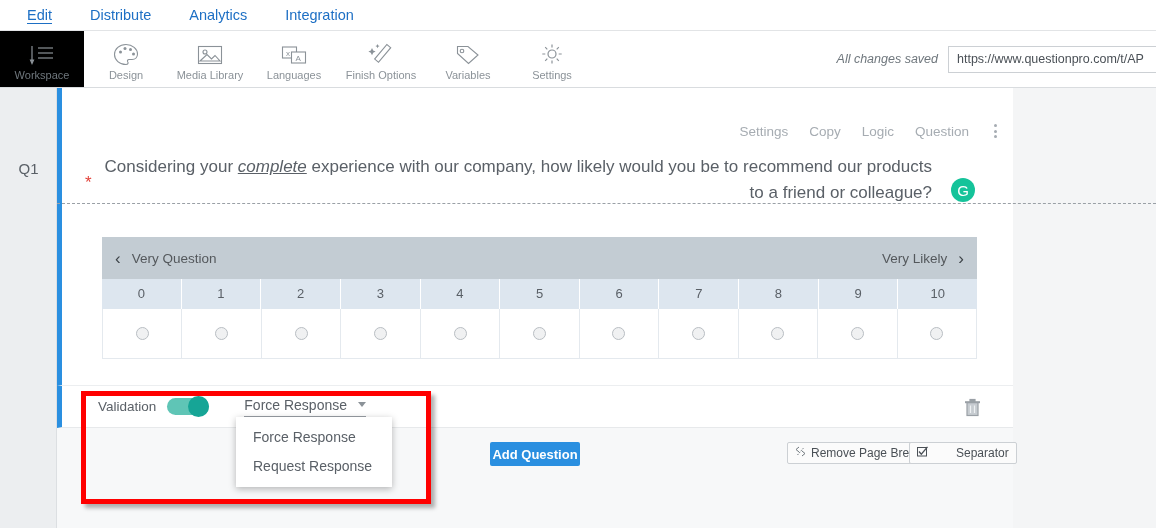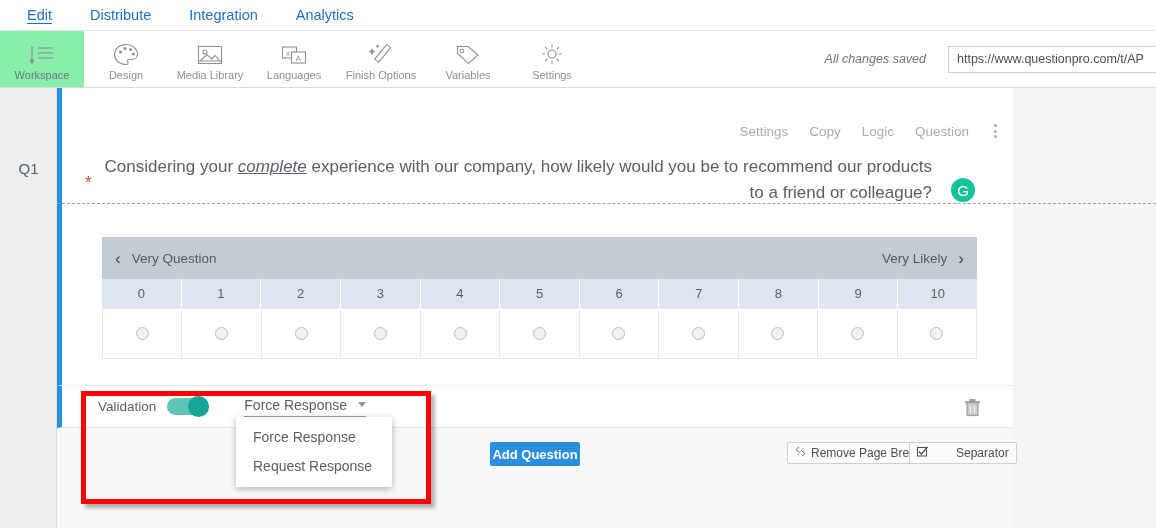--- a/index.html
+++ b/index.html
@@ -29,27 +29,27 @@
     background: #ffffff; border-bottom: 1px solid #d9dcdf;
     display: flex; align-items: stretch; z-index: 30;
   }
   .tb-item {
     width: 84px; display: flex; flex-direction: column;
     align-items: center; justify-content: center; gap: 3px;
     cursor: pointer; color: #8b9298; font-size: 11px; text-align: center;
     padding-top: 2px;
   }
   .tb-item.wide { width: 90px; }
-  .tb-item.active { background: #86efac; color: #6f777d; }
+  .tb-item.active { background: #000000; color: #6f777d; }
   .tb-ico { height: 26px; display: flex; align-items: flex-end; }
   .tb-ico svg { display: block; }
   .tb-label { line-height: 12px; }
 
   .saved-note {
-    margin-left: auto; display: flex; align-items: center; gap: 22px;
+    margin-left: auto; display: flex; align-items: center; gap: 10px;
     padding-right: 0px;
   }
   .saved-text { font-style: italic; font-size: 12.5px; color: #6f777d; white-space: nowrap; }
   .url-box {
     width: 208px; height: 27px; border: 1px solid #ccd0d4; background: #fff;
     font-size: 12.5px; color: #4a5056; padding: 0 8px; line-height: 25px;
     overflow: hidden; white-space: nowrap; border-right: none;
   }
 
   
@@ -209,22 +209,22 @@
   }
 </style>
 </head>
 <body>
 
 <div id="app">
 
   <div class="topnav">
     <div class="topnav-item active">Edit</div>
     <div class="topnav-item">Distribute</div>
+    <div class="topnav-item">Analytics</div>
     <div class="topnav-item">Integration</div>
-    <div class="topnav-item">Analytics</div>
   </div>
 
   <div class="ghost-addq">Add Question</div>
   <div class="ghost-addintro">Add Intro</div>
 
   <div class="toolbar">
 
     <div class="tb-item active">
       <div class="tb-ico">
         <svg width="30" height="22" viewBox="0 0 30 22" fill="none" stroke="#8b9298" stroke-width="1.2">

